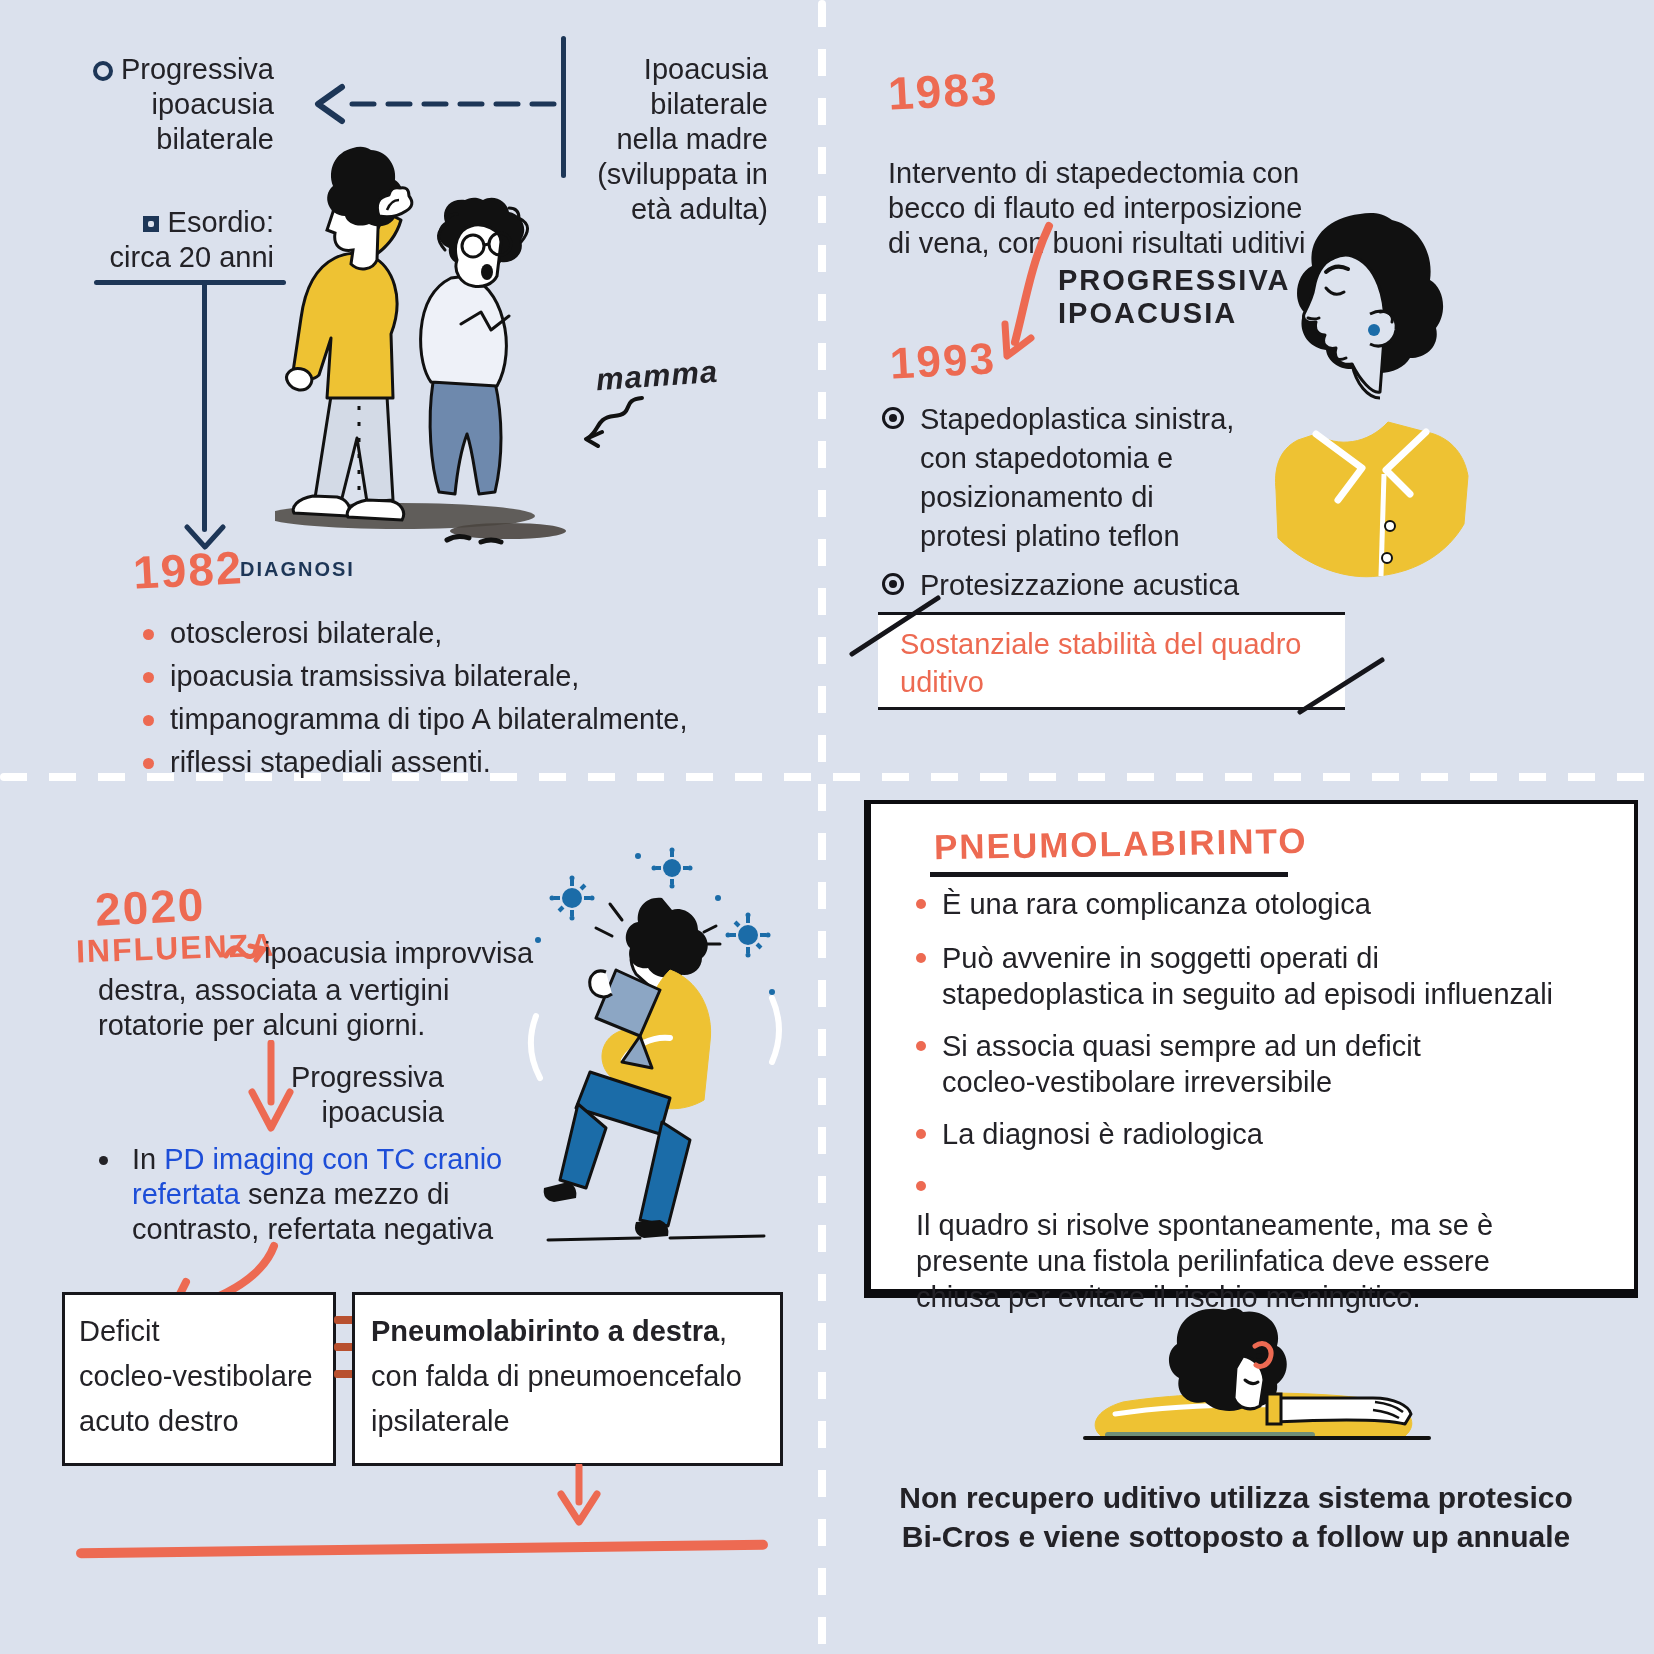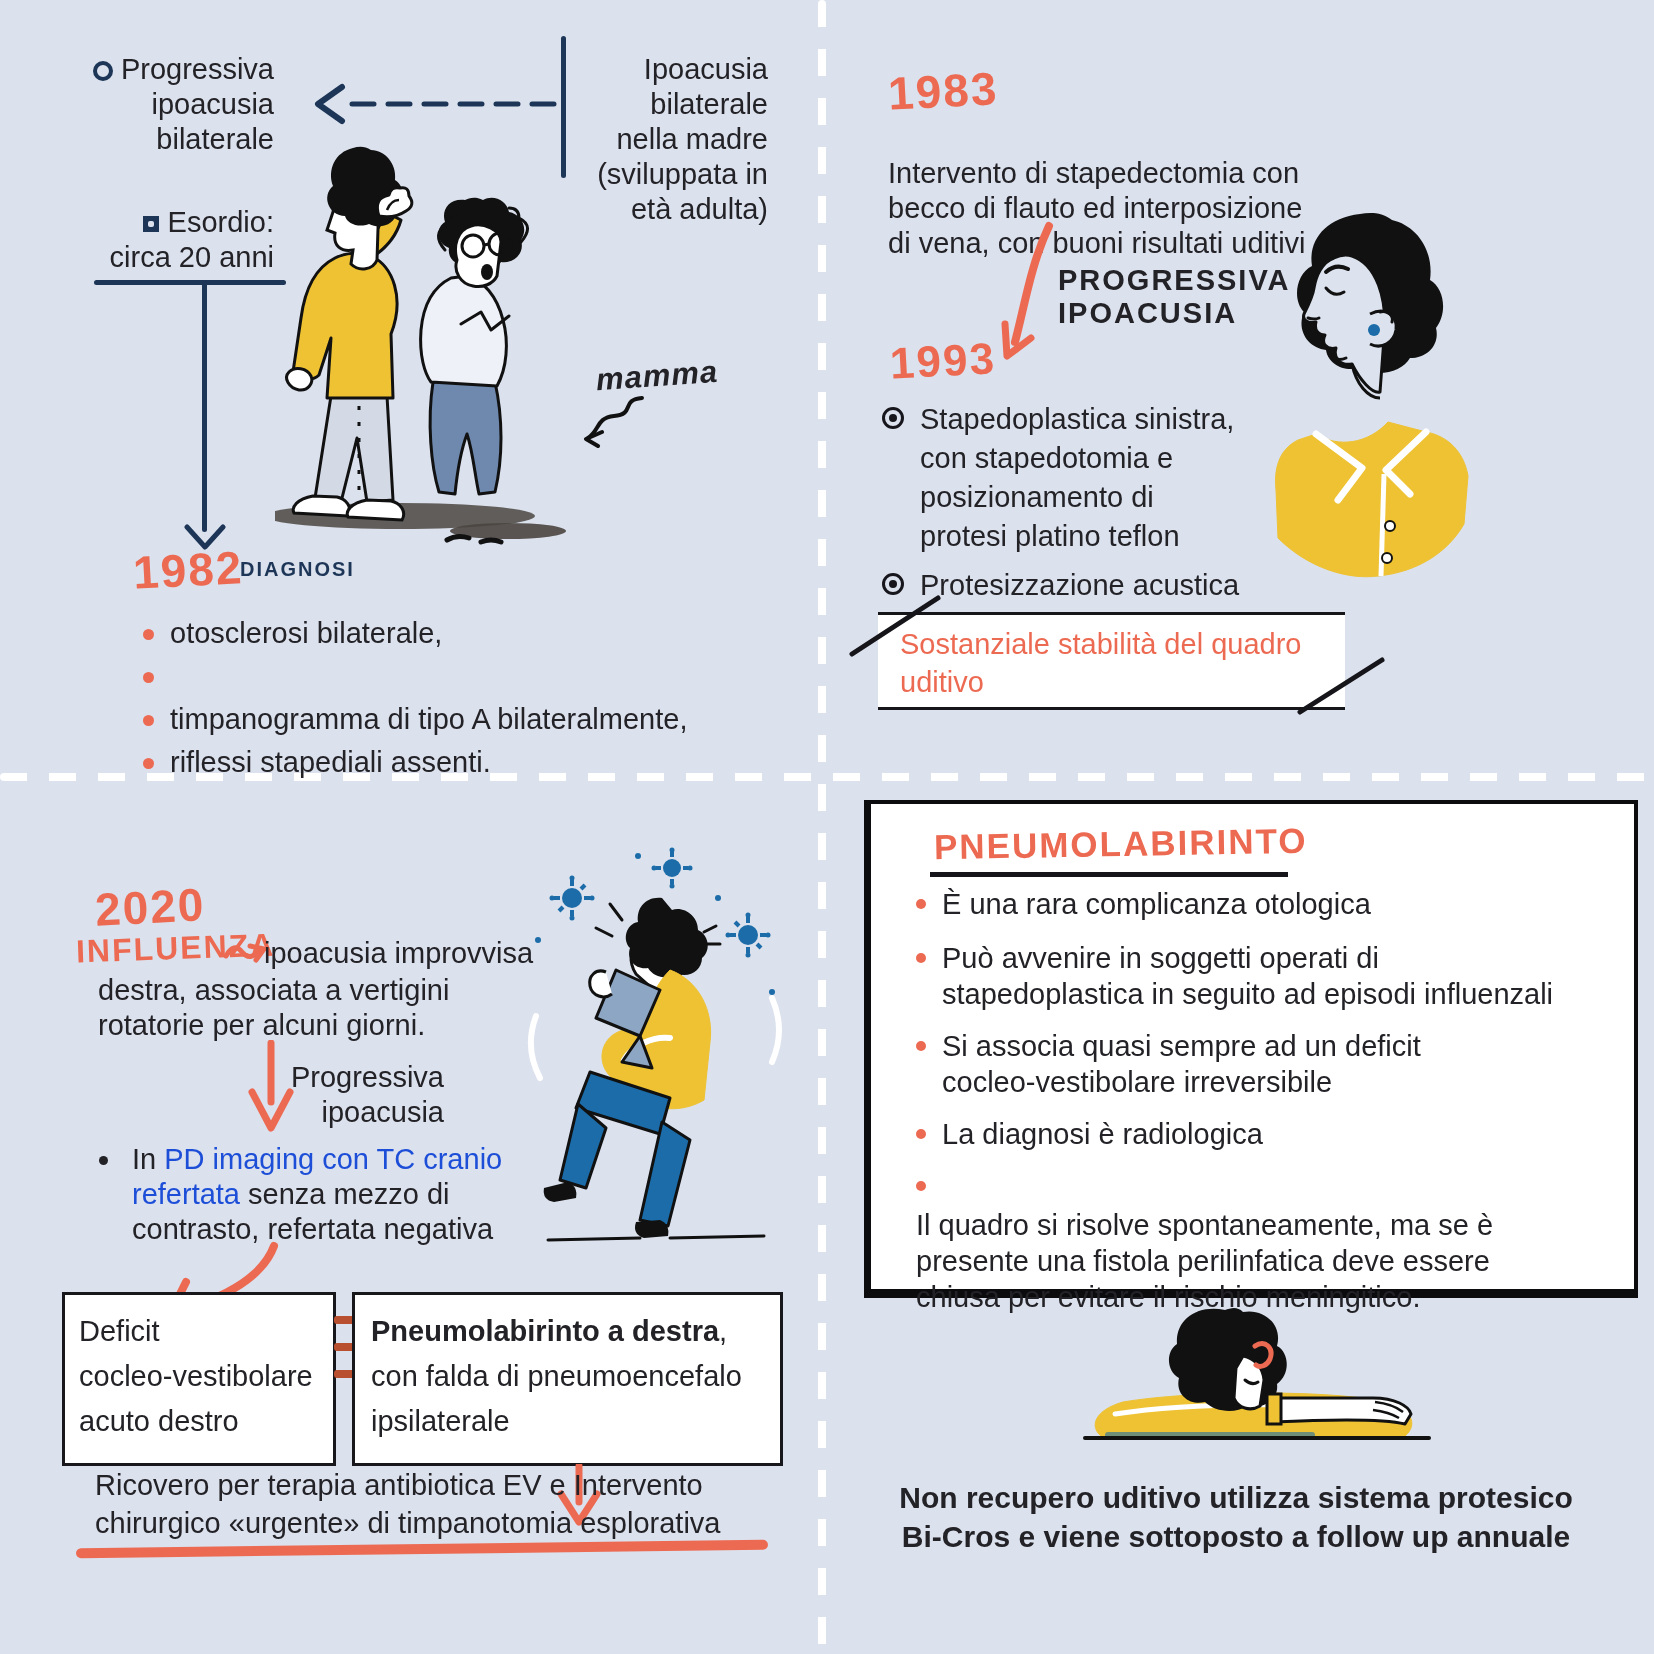--- a/index.html
+++ b/index.html
@@ -119,20 +119,21 @@
 
   <div class="abs year" style="left:133px;top:543px;">1982</div>
   <div class="abs navy handcaps" style="left:240px;top:558px;font-size:20px;">DIAGNOSI</div>
   <div class="abs" style="left:143px;top:616px;width:620px;">
     <div class="row body-t" style="height:43px;">
         <span class="dot"></span>
         <span>otosclerosi bilaterale,</span>
       </div>
     <div class="row body-t" style="height:43px;">
         <span class="dot"></span>
+        <span>ipoacusia tramsissiva bilaterale,</span>
       </div>
     <div class="row body-t" style="height:43px;">
         <span class="dot"></span>
         <span>timpanogramma di tipo A bilateralmente,</span>
       </div>
     <div class="row body-t" style="height:43px;">
         <span class="dot"></span>
         <span>riflessi stapediali assenti.</span>
       </div>
   </div>
@@ -321,24 +322,20 @@
       <div>con falda di pneumoencefalo</div>
       <div>ipsilaterale</div>
     </div>
   </div>
 
   <svg class="abs" style="left:556px;top:1464px;" width="46" height="64" viewBox="0 0 46 64">
     <line x1="23" y1="2" x2="23" y2="38" stroke="#ed6a52" stroke-width="7" stroke-linecap="round"></line>
     <path d="M5,30 L23,58 L41,30" fill="none" stroke="#ed6a52" stroke-width="7" stroke-linecap="round" stroke-linejoin="round"></path>
   </svg>
 
-  <div class="abs body-t ink" style="left:95px;top:1466px;line-height:38px;">
-    <div>Ricovero per terapia antibiotica EV e Intervento</div>
-    <div>chirurgico «urgente» di timpanotomia esplorativa</div>
-  </div>
   <div class="abs underline-orange" style="left:76px;top:1544px;width:692px;height:10px;transform:rotate(-0.7deg);"></div>
 
   <div class="abs bigbox" style="left:864px;top:800px;width:763px;height:485px;"></div>
   <div class="abs orange handcaps" style="left:934px;top:824px;font-size:35px;font-weight:bold;transform:rotate(-1deg);">PNEUMOLABIRINTO</div>
   <div class="abs underline-black" style="left:930px;top:872px;width:358px;height:5px;"></div>
 
   <div class="abs" style="left:916px;top:880px;width:690px;">
     <div class="row body-t" style="line-height:36px;margin-top:6px;">
         <span class="dot" style="width:10px;height:10px;"></span>
       <span>È una rara complicanza otologica</span>

